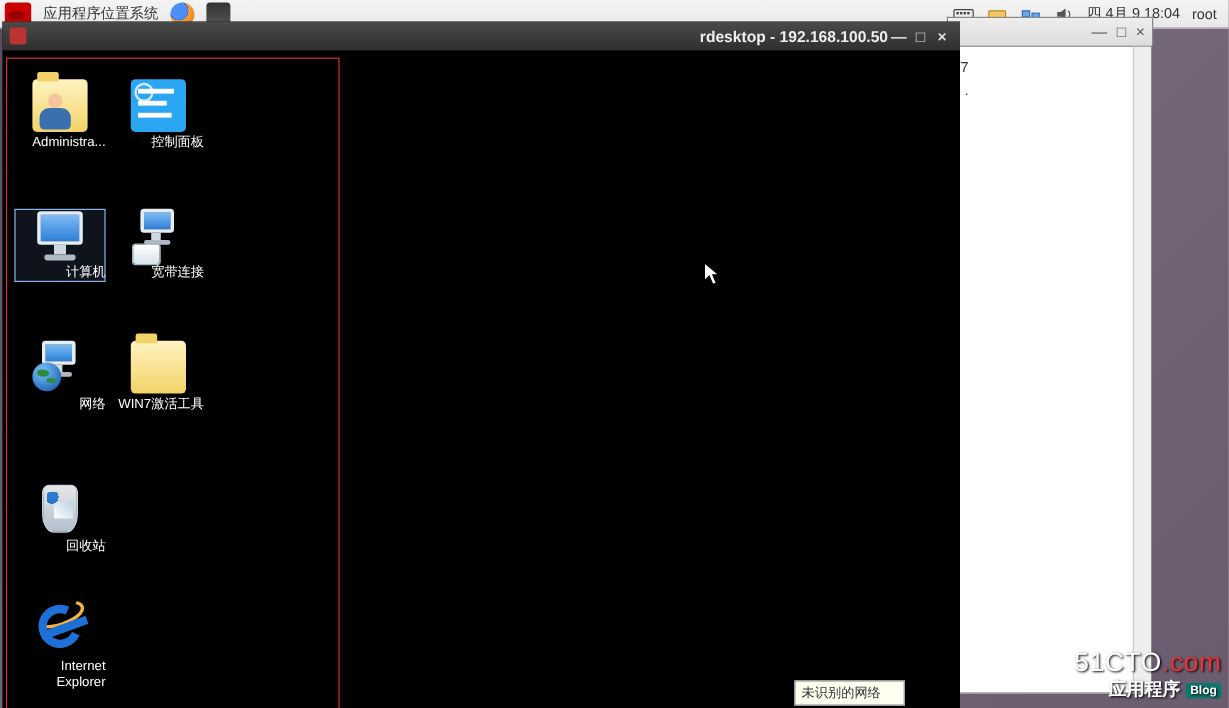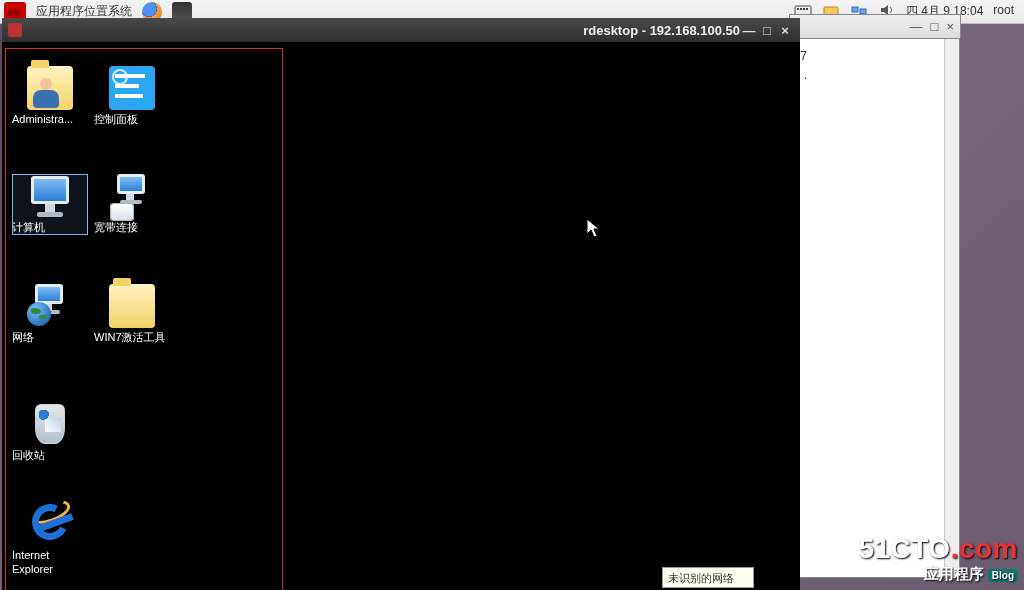--- a/index.html
+++ b/index.html
@@ -18,21 +18,21 @@
   border-bottom: 1px solid #c0c0c0;
   display: flex; align-items: center;
   font-size: 12px; color: #333;
 }
 .top-panel .red-hat { width: 22px; height: 20px; margin: 0 4px; background:#c00; border-radius:3px; position:relative; }
 .top-panel .red-hat::after { content:""; position:absolute; left:3px; top:7px; width:14px; height:7px; background:#900; border-radius:7px 7px 3px 3px; transform:skewX(-8deg); }
 .top-panel .menu-items { display:flex; margin-left:6px; }
 .top-panel .app-icon { width:20px; height:20px; border-radius:50%; margin-left:10px; }
 .ff { background: radial-gradient(circle at 35% 35%, #4e8ef7 40%, #1a4fb0 42%, #f7a13c 45%, #e46c0a 100%); }
 .term { background: linear-gradient(#333, #555); border-radius:3px; }
-.top-panel .tray { margin-left:auto; display:flex; gap:10px; padding-right:10px; }
+.top-panel .tray { margin-left:auto; display:flex; align-items:center; gap:10px; padding-right:10px; }
 .tray .tray-icon { width:18px; height:14px; display:inline-block; }
 .tray svg { width:18px; height:14px; display:block; }
 
 
 .bg-window {
   position:absolute; left:792px; top:38px; width:168px; height:540px;
   background:#fff; border:1px solid #888;
 }
 .bg-window .titlebar { position:absolute; top:-25px; right:-2px; width:172px; height:24px;
   background:linear-gradient(#eee,#ddd); border:1px solid #888; border-bottom:none;
@@ -50,21 +50,21 @@
   height:24px; background:linear-gradient(#4a4a4a,#2f2f2f);
   display:flex; align-items:center; color:#eee; font-size:13px; font-weight:bold;
   padding:0 6px;
 }
 .rdesktop .titlebar .win-icon { width:14px; height:14px; background:#b33; margin-right:8px; border-radius:2px; }
 .rdesktop .titlebar .spacer { flex:1; }
 .rdesktop .titlebar .btn { width:18px; text-align:center; font-weight:bold; color:#ddd; }
 .rdesktop .remote-desktop { position:absolute; left:3px; top:30px; width:278px; height:556px; border:1px solid #cc3333; background:#000; }
 
 .desktop-icons { position:absolute; left:10px; top:48px; }
-.icon-cell { width:76px; text-align:left; position:absolute; color:#fff; font-size:11px; line-height:1.25; }
+.icon-cell { width:76px; text-align:right; position:absolute; color:#fff; font-size:11px; line-height:1.25; }
 .icon-cell .icon-img { width:46px; height:44px; margin:0 auto 3px; position:relative; }
 .icon-cell.selected { outline:1px solid #89b3e6; outline-offset:-1px; background:rgba(120,160,220,.12); }
 
 
 .folder { background:linear-gradient(#fff3c2,#f3d367); border-radius:4px; }
 .folder::before { content:""; position:absolute; left:4px; top:-6px; width:18px; height:8px; background:#f3d367; border-radius:2px 2px 0 0; }
 .folder .person { position:absolute; left:6px; bottom:2px; width:26px; height:30px; }
 .folder .person::before { content:""; position:absolute; left:7px; top:0; width:12px; height:12px; background:#f5c49a; border-radius:50%; }
 .folder .person::after { content:""; position:absolute; left:0; top:12px; width:26px; height:18px; background:#3a6fb0; border-radius:8px 8px 4px 4px; }
 
@@ -103,21 +103,21 @@
 .net-tip {
   position:absolute; left:660px; bottom:2px; width:92px;
   background:#fffff0; border:1px solid #999; padding:3px 5px 1px;
   font-size:11px; color:#333; line-height:1.35;
 }
 
 .watermark {
   position:absolute; right:6px; bottom:6px;
   font-family:Arial, sans-serif; text-align:right;
 }
-.watermark .line1 { color:#fff; font-size:28px; font-weight:700; text-shadow:1px 1px 2px #000; letter-spacing:.5px; }
+.watermark .line1 { color:#fff; font-size:22px; font-weight:400; text-shadow:1px 1px 2px #000; letter-spacing:.5px; }
 .watermark .line1 i { color:#e33; font-style:normal; }
 .watermark .line2 { color:#fff; font-size:15px; font-weight:700; text-shadow:1px 1px 2px #000; }
 .watermark .blog { display:inline-block; background:#0f766e; color:#fff; font-size:10px; padding:1px 4px; border-radius:2px; margin-left:4px; vertical-align:middle; }
 </style>
 </head>
 <body>
 
 <div class="top-panel">
   <div class="red-hat"></div>
   <div class="menu-items">

